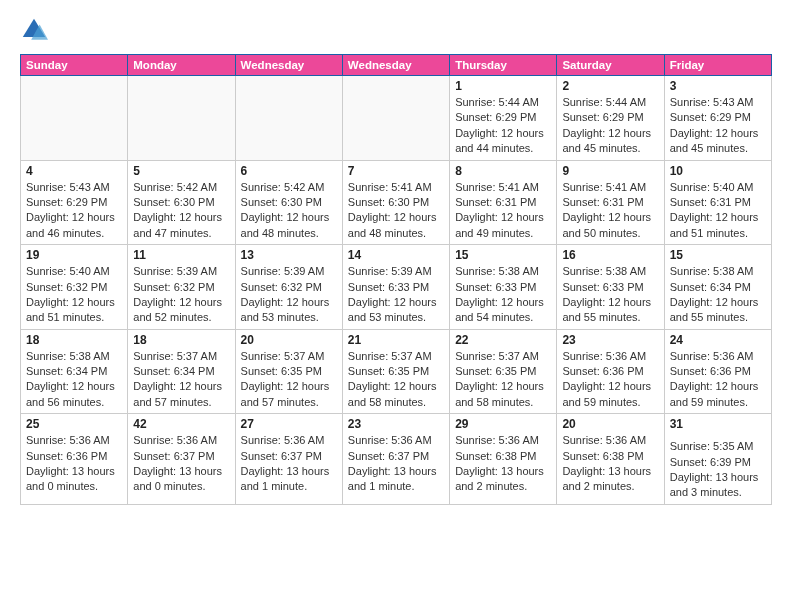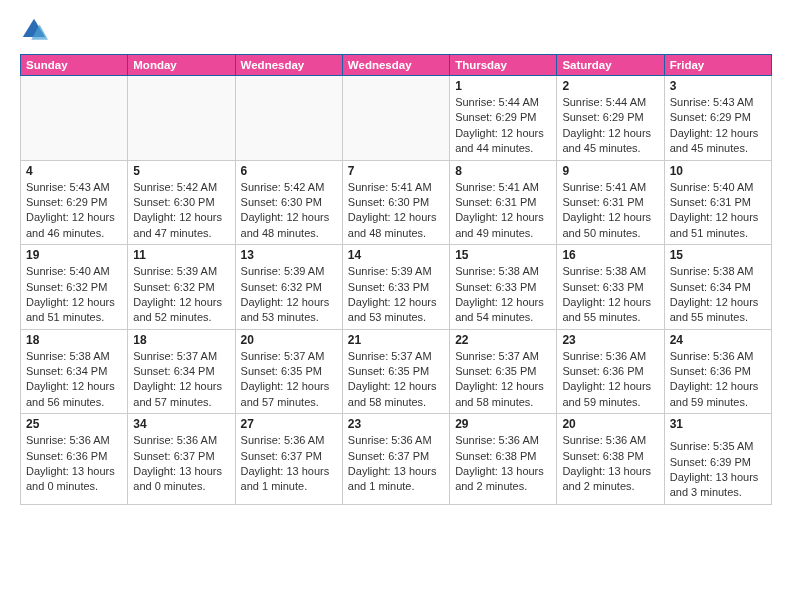--- a/index.html
+++ b/index.html
@@ -313,21 +313,21 @@
         </tr>
         <tr>
           <td>
             <div class="day-number">25</div>
             <div class="day-info" style="white-space: pre-line;">Sunrise: 5:36 AM
 Sunset: 6:36 PM
 Daylight: 13 hours
 and 0 minutes.</div>
           </td>
           <td>
-            <div class="day-number">34</div>
+            <div class="day-number">42</div>
             <div class="day-info" style="white-space: pre-line;">Sunrise: 5:36 AM
 Sunset: 6:37 PM
 Daylight: 13 hours
 and 0 minutes.</div>
           </td>
           <td>
             <div class="day-number">27</div>
             <div class="day-info" style="white-space: pre-line;">Sunrise: 5:36 AM
 Sunset: 6:37 PM
 Daylight: 13 hours

